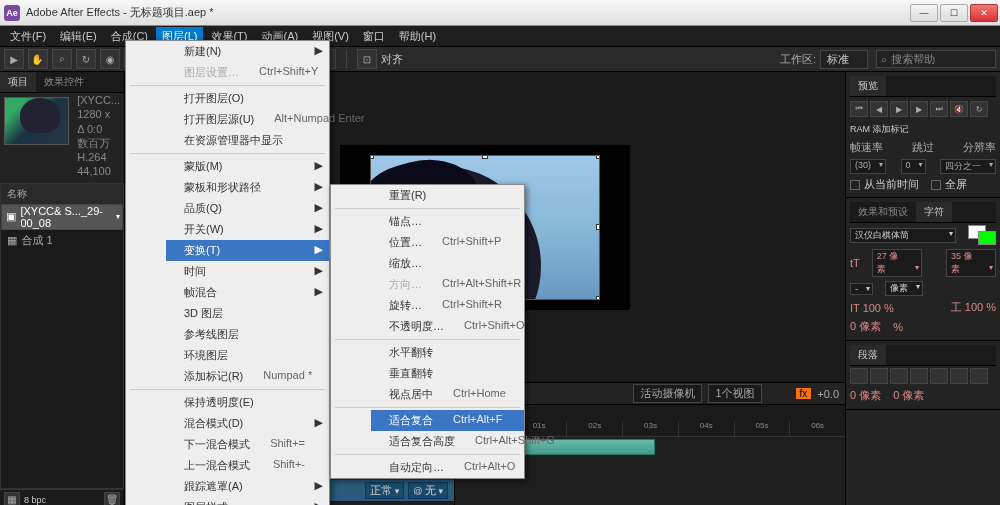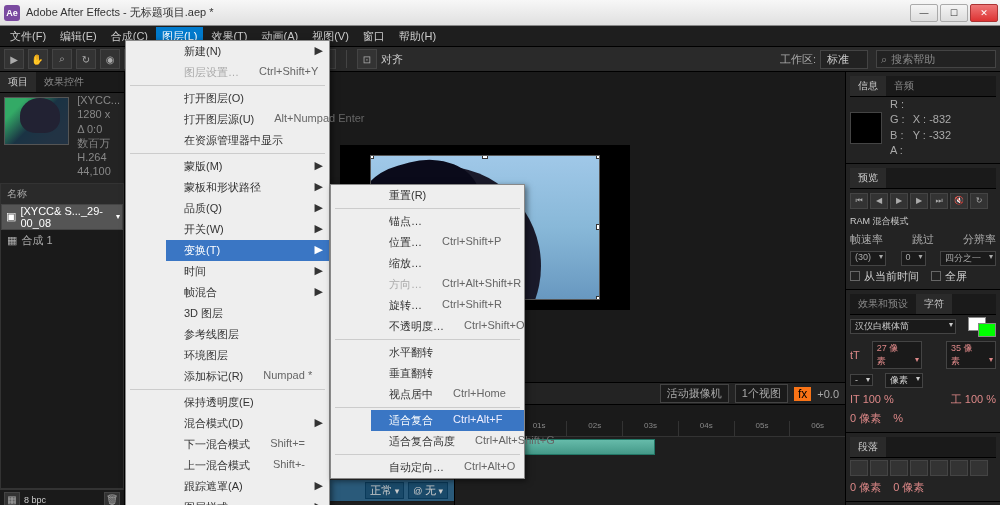--- a/index.html
+++ b/index.html
@@ -50,21 +50,21 @@
 
 
 .viewer { flex:1; background:#1a1a1a; position:relative; overflow:hidden; display:flex; align-items:center; justify-content:center; }
 .canvas { width:290px; height:165px; background:#000; display:flex; align-items:center; justify-content:center; position:relative; }
 .footage { width:230px; height:145px; background:linear-gradient(to bottom,#a0c8e8 0%, #88b8d8 50%, #6898c0 100%); position:relative; overflow:hidden; border:1px solid #555; }
 .footage::before { content:""; position:absolute; top:10px; left:-30px; width:200px; height:200px; background:#1a1a2a; border-radius:50%; }
 .footage::after { content:""; position:absolute; top:5px; left:-10px; width:120px; height:90px; background:#0a0a1a; border-radius:40% 50% 50% 40%; transform:rotate(-15deg); }
 .handle { position:absolute; width:6px; height:6px; background:#fff; border:1px solid #333; }
 .viewer-bottom { height:22px; background:#232323; border-top:1px solid #000; display:flex; align-items:center; padding:0 6px; gap:6px; color:#aaa; font-size:10px; }
 .vb-item { padding:1px 6px; background:#1a1a1a; border:1px solid #444; }
-.fx-badge { background:#f97316; color:#000; padding:0 4px; font-size:12px; }
+.fx-badge { background:#f97316; color:#000; padding:0 4px; font-size:10px;margin-left:28px; }
 
 
 .timeline { height:105px; background:#1e1e1e; border-top:1px solid #000; display:flex; }
 .tl-left { width:330px; border-right:1px solid #000; display:flex; flex-direction:column; }
 .tl-tabs { display:flex; background:#1a1a1a; padding:2px 4px; gap:4px; }
 .tl-tab { padding:2px 8px; background:#2a2a2a; color:#ccc; font-size:10px; }
 .tl-header { display:flex; align-items:center; padding:4px 6px; gap:8px; }
 .timecode { color:#d4a000; font-size:12px; font-family:monospace; }
 .fps { color:#666; font-size:9px; }
 .tl-cols { display:flex; padding:2px 6px; gap:8px; color:#888; font-size:9px; border-bottom:1px solid #333; }
@@ -269,54 +269,35 @@
             <div class="tl-tick">06s</div>
           </div>
         <div class="tl-tracks">
           <div class="clip"></div>
         </div>
       </div>
     </div>
   </div>
 
   <div class="right">
-    <div class="panel">
-      <div class="panel-tabs">
-        <div class="panel-tab active">信息</div>
-        <div class="panel-tab">音频</div>
-      </div>
-      <div class="info-grid">
-        <div class="info-swatch"></div>
-        <div>
-          <div>R :</div>
-            <div>G :</div>
-          <div>B :</div>
-            <div>A :</div>
-        </div>
-        <div>
-          <div>X : -832</div>
-            <div>Y : -332</div>
-        </div>
-      </div>
-    </div>
 
     <div class="panel">
       <div class="panel-tabs">
           <div class="panel-tab active">预览</div>
         </div>
       <div class="preview-ctrl">
         <div class="pc-btn">⏮</div>
         <div class="pc-btn">◀</div>
         <div class="pc-btn">▶</div>
         <div class="pc-btn">▶</div>
         <div class="pc-btn">⏭</div>
         <div class="pc-btn">🔇</div>
         <div class="pc-btn">↻</div>
       </div>
-      <div style="font-size:9px;padding:2px 0">RAM 混合模式</div>
+      <div style="font-size:9px;padding:2px 0">RAM 添加标记</div>
       <div class="label-row">
         <span>帧速率</span>
           <span>跳过</span>
           <span>分辨率</span>
       </div>
       <div class="label-row">
         <span class="sel">(30)</span>
         <span class="sel">0</span>
         <span class="sel">四分之一</span>
       </div>

